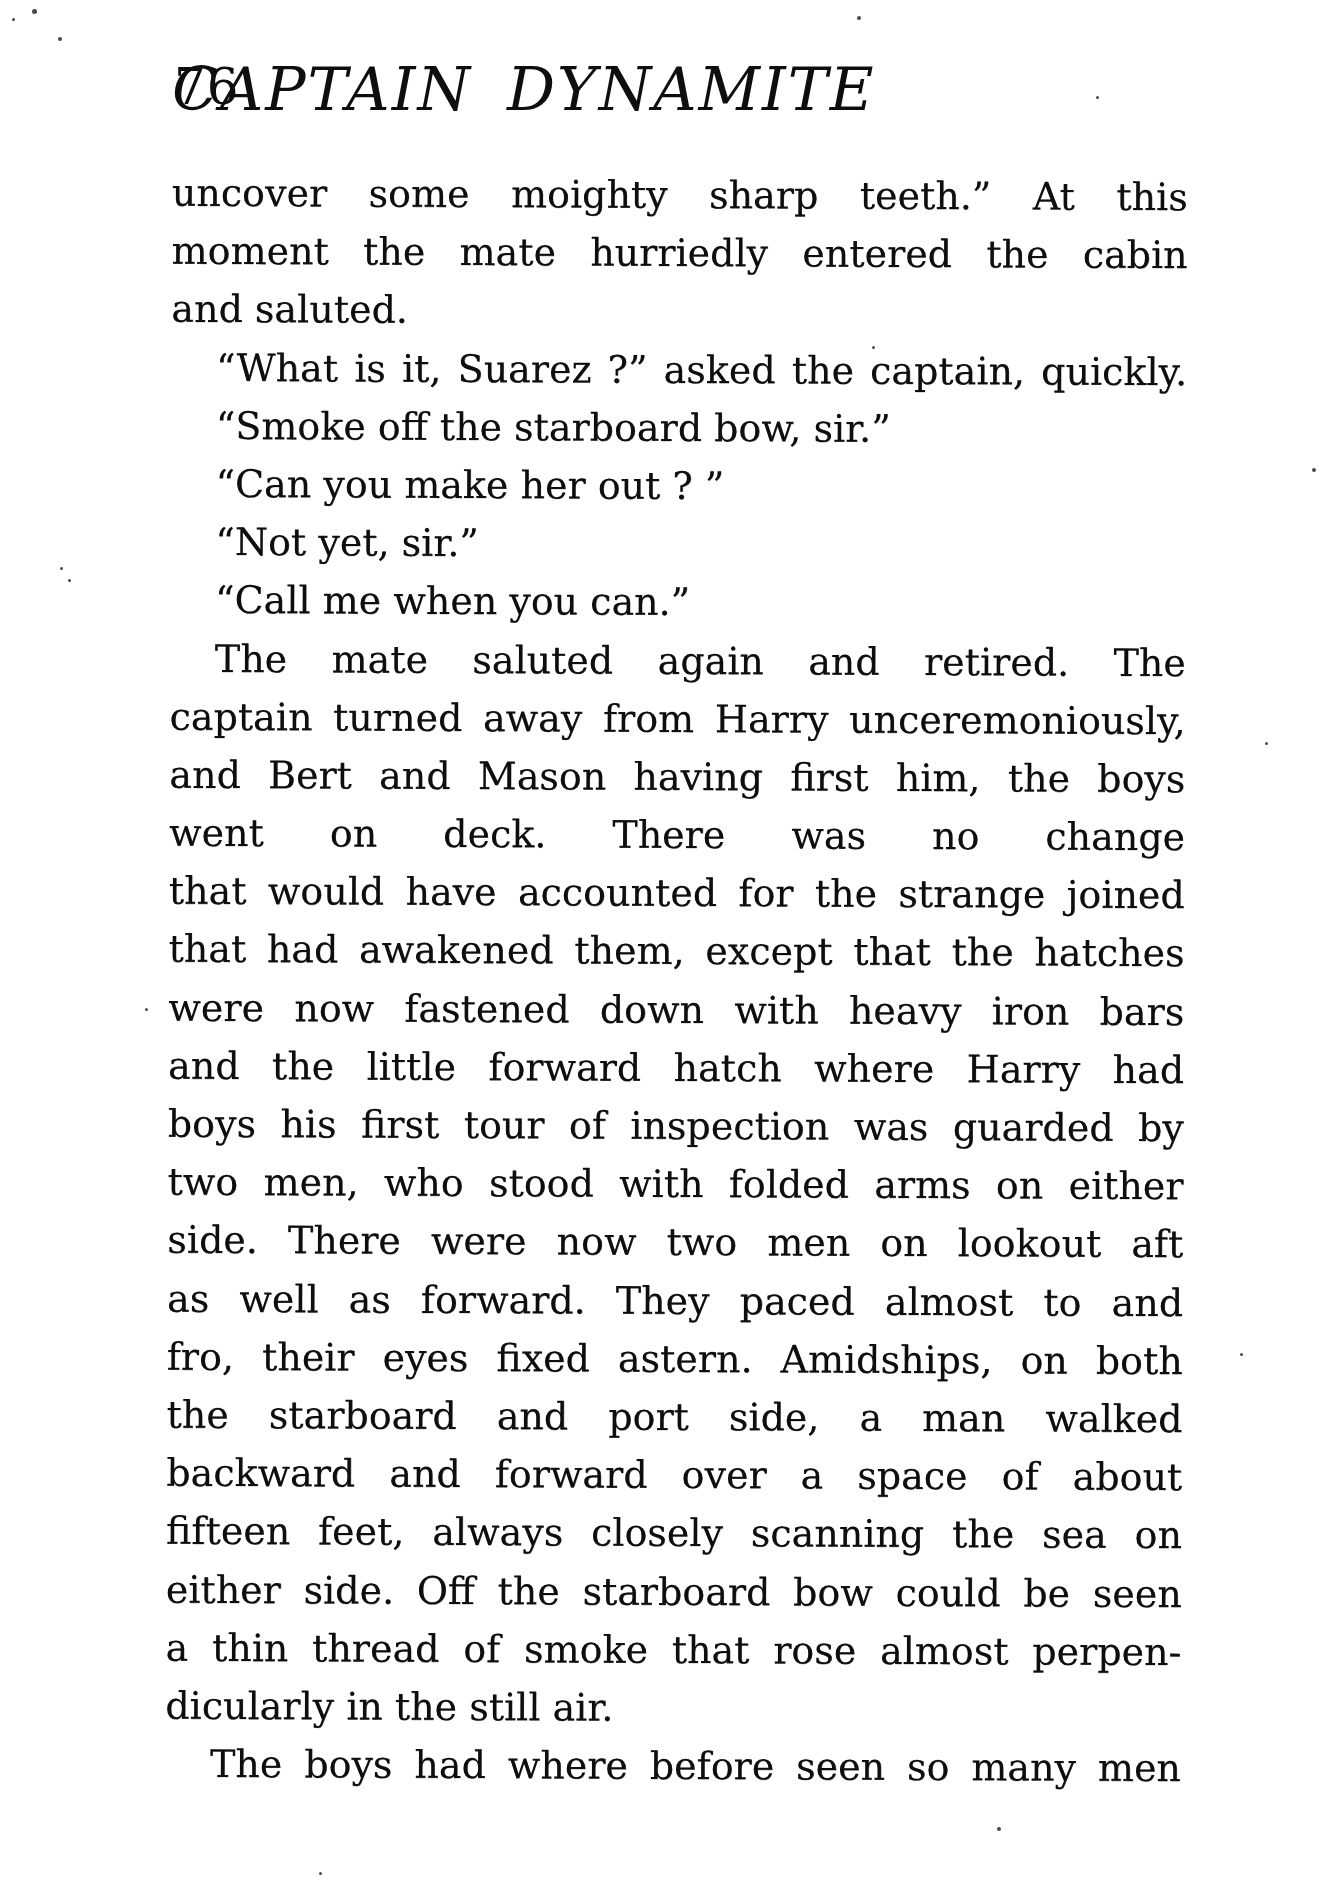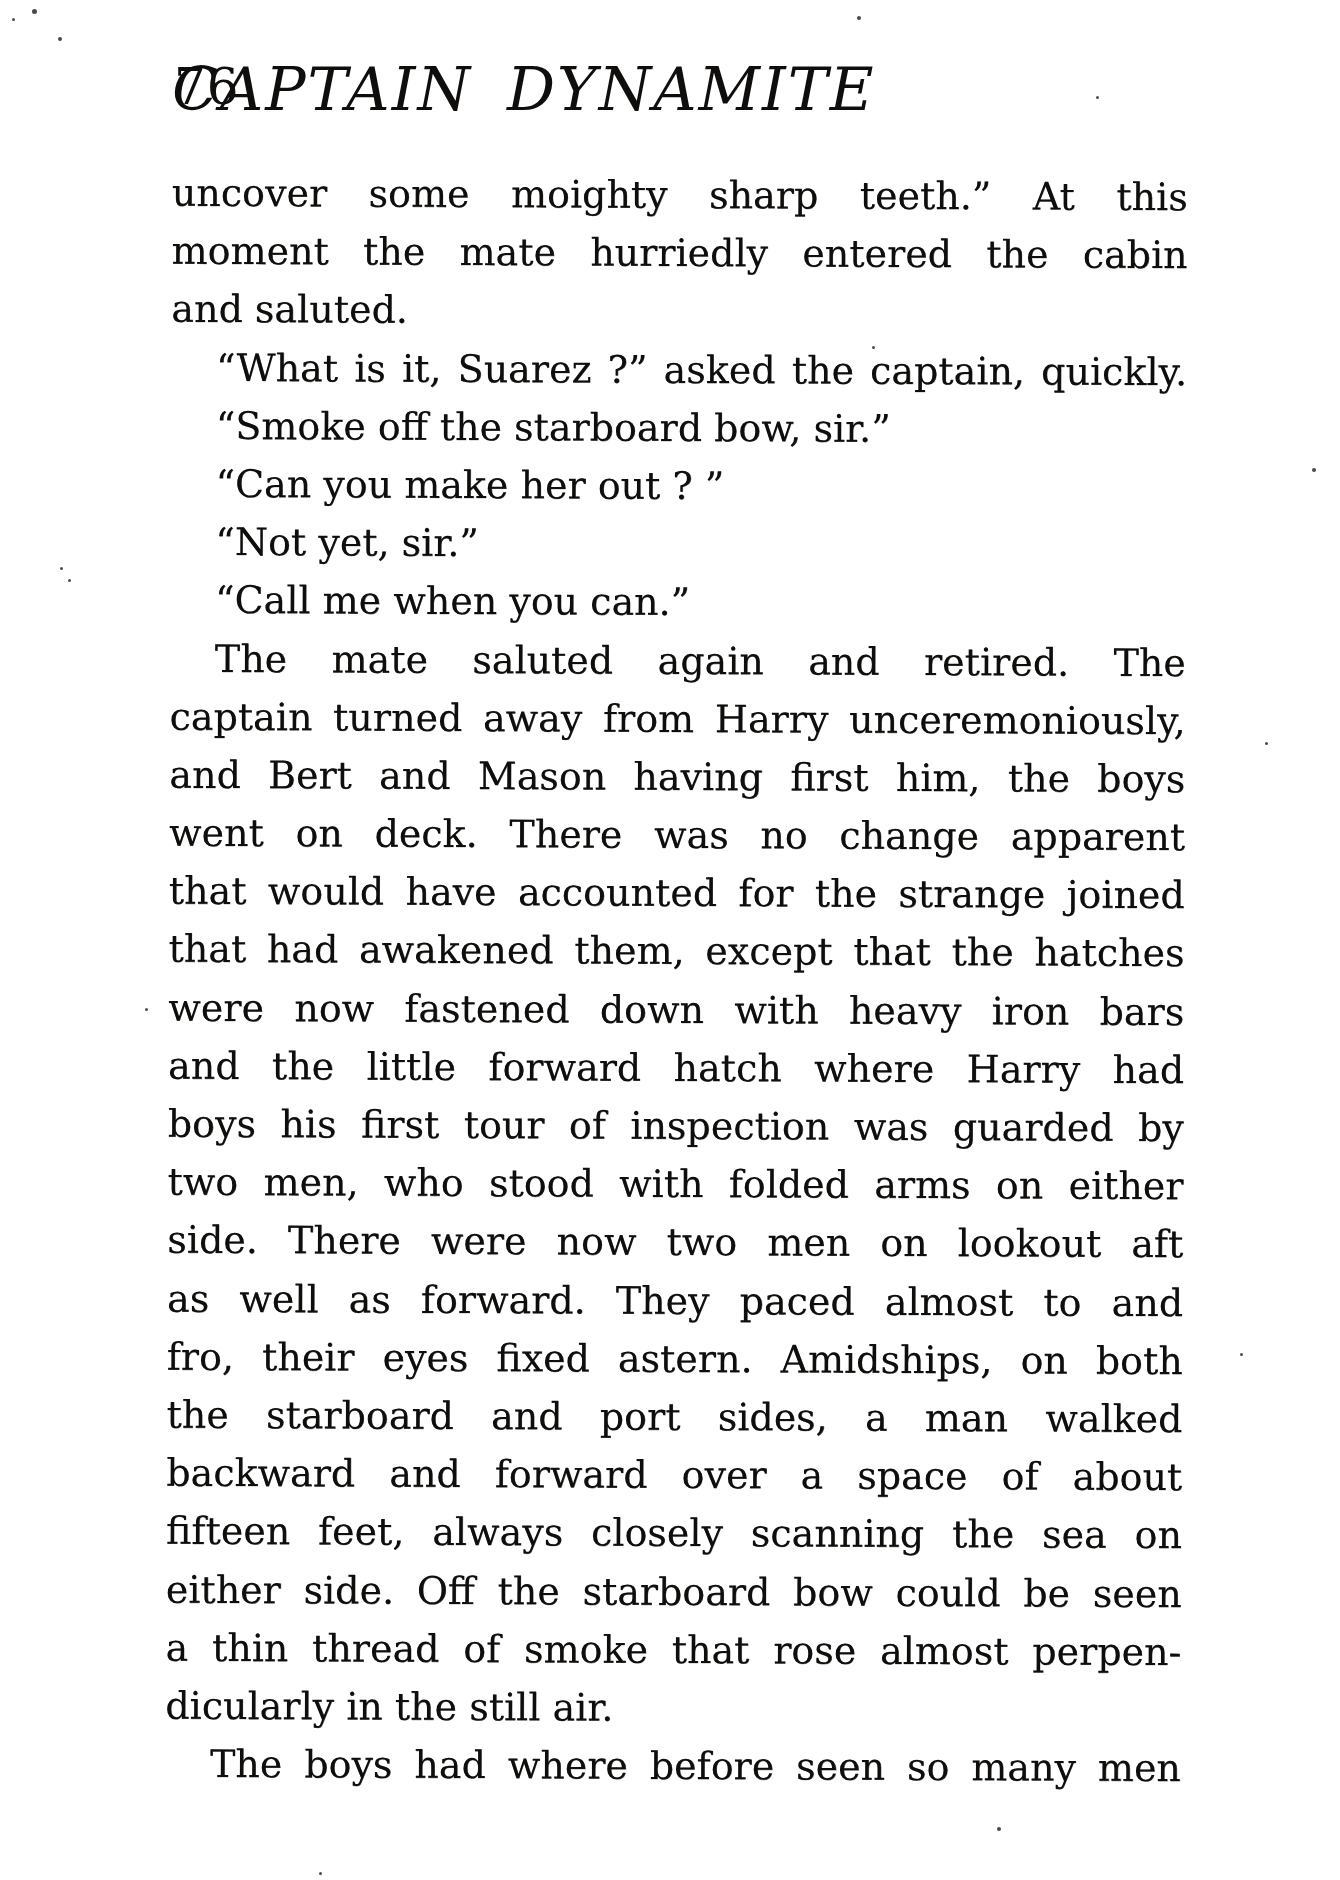--- a/index.html
+++ b/index.html
@@ -104,21 +104,20 @@
         <span>boys</span>
       </div>
       <div class="line j">
         <span>went</span>
         <span>on</span>
         <span>deck.</span>
         <span>There</span>
         <span>was</span>
         <span>no</span>
         <span>change</span>
-        <span>apparent</span>
       </div>
       <div class="line j">
         <span>that</span>
         <span>would</span>
         <span>have</span>
         <span>accounted</span>
         <span>for</span>
         <span>the</span>
         <span>strange</span>
         <span>joined</span>
@@ -205,21 +204,21 @@
         <span>astern.</span>
         <span>Amidships,</span>
         <span>on</span>
         <span>both</span>
       </div>
       <div class="line j">
         <span>the</span>
         <span>starboard</span>
         <span>and</span>
         <span>port</span>
-        <span>sides,</span>
+        <span>side,</span>
         <span>a</span>
         <span>man</span>
         <span>walked</span>
       </div>
       <div class="line j">
         <span>backward</span>
         <span>and</span>
         <span>forward</span>
         <span>over</span>
         <span>a</span>

